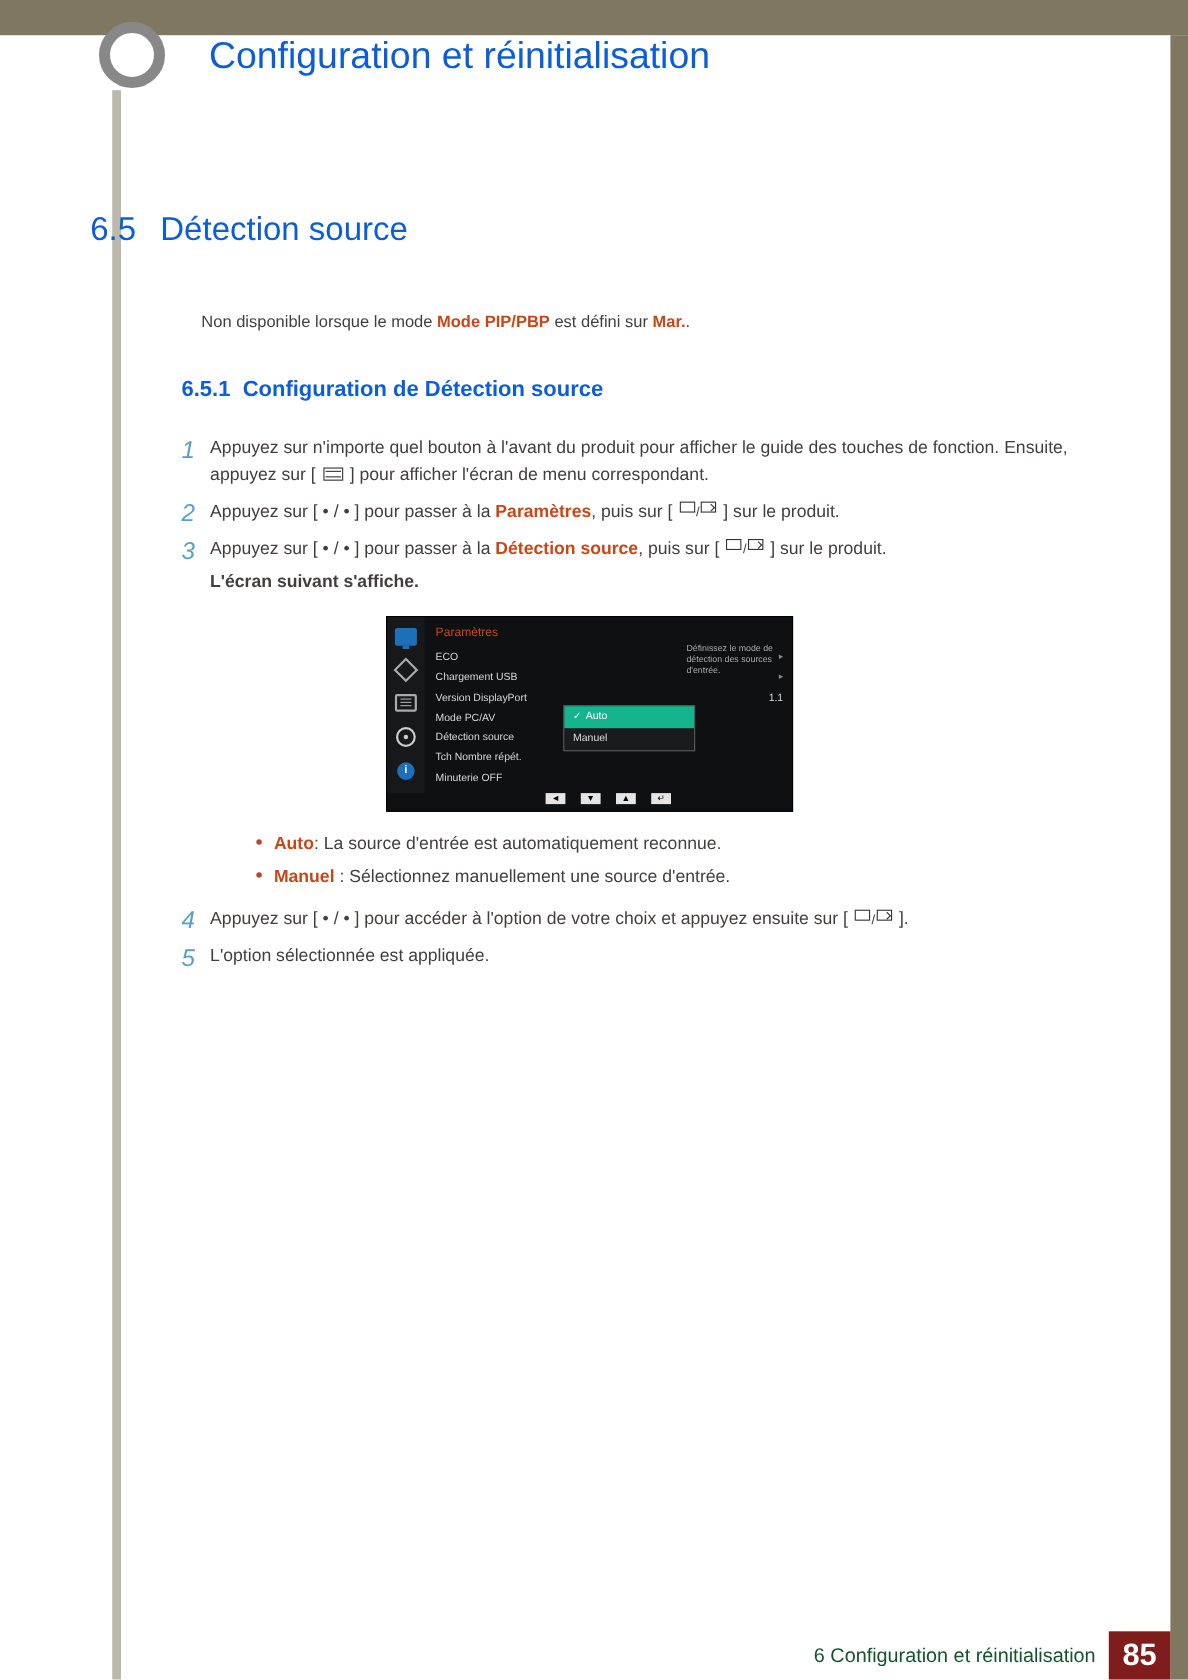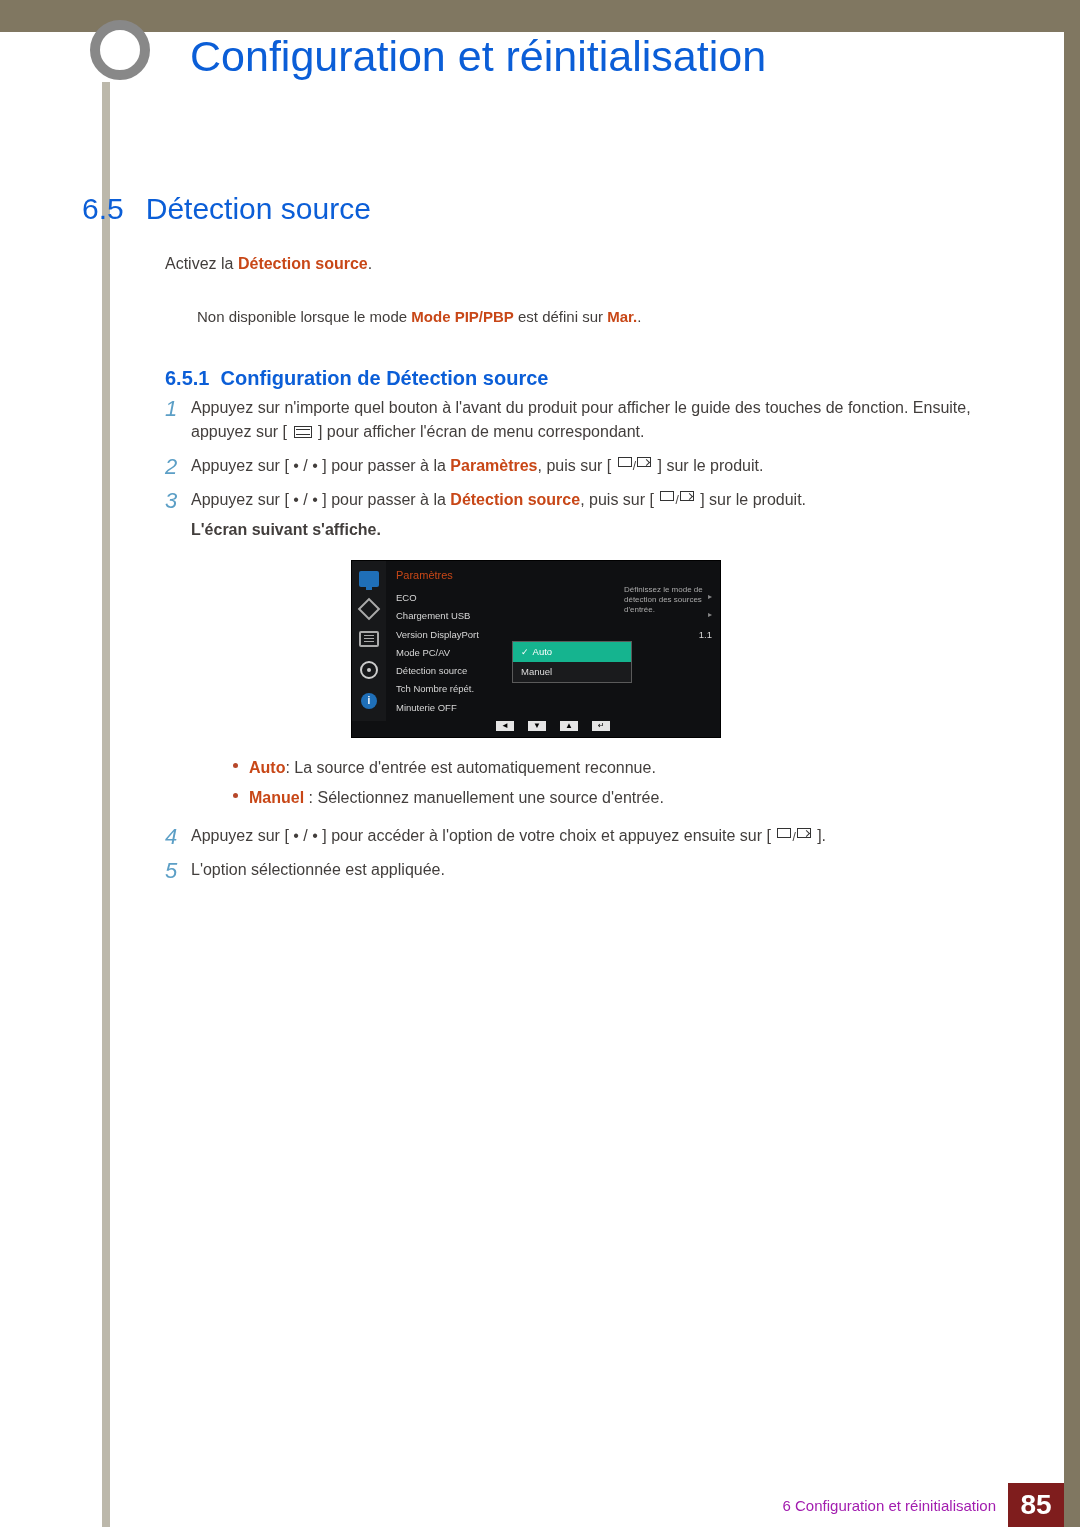--- a/index.html
+++ b/index.html
@@ -24,21 +24,21 @@
     height: 60px;
     border: 10px solid #888;
     border-radius: 50%;
     box-sizing: border-box;
     background: #fff;
   }
   .chapter-title {
     position: absolute;
     left: 190px;
     top: 32px;
-    font-size: 43px;
+    font-size: 34px;
     color: #0b5ed7;
     font-weight: 500;
   }
   .section-title {
     position: absolute;
     left: 82px;
     top: 192px;
     font-size: 30px;
     color: #0b5ed7;
     font-weight: 500;
@@ -52,24 +52,24 @@
     font-size: 16px;
     line-height: 1.5;
     color: #423e3c;
   }
   .bold-red { color: #c84717; font-weight: bold; }
   .subsection-title {
     color: #0b5ed7;
     font-size: 20px;
     font-weight: 600;
     margin-top: 34px;
-    margin-bottom: 3px;
+    margin-bottom: 27px;
   }
   .note {
-    margin-left: 32px;
+    margin-left: 18px;
     margin-top: 30px;
     font-size: 15px;
   }
   .steps {
     list-style: none;
     padding-left: 0;
   }
   .steps li {
     position: relative;
     padding-left: 26px;
@@ -252,21 +252,21 @@
   }
   .footer {
     position: absolute;
     right: 16px;
     bottom: 0;
     height: 44px;
     display: flex;
     align-items: center;
     gap: 12px;
   }
-  .footer .ftxt { font-size: 15px; color: #a21caf; }
+  .footer .ftxt { font-size: 18px; color: #14532d; }
   .footer .pg {
     width: 56px; height: 44px;
     background: #7f1d1d;
     color: #fff;
     font-size: 28px;
     font-weight: bold;
     display: flex; align-items: center; justify-content: center;
   }
 </style>
 </head>
@@ -277,23 +277,20 @@
 <div class="side-strip"></div>
 <div class="left-strip"></div>
 
 <div class="chapter-title">Configuration et réinitialisation</div>
 
 <div class="section-title">
   <span class="num">6.5</span><span>Détection source</span>
 </div>
 
 <div class="content">
-  <p>
-    <span>Activez la </span><span class="bold-red">Détection source</span>.
-  </p>
   <p class="note">
     <span>Non disponible lorsque le mode </span><span class="bold-red">Mode PIP/PBP</span><span> est défini sur </span><span class="bold-red">Mar.</span><span>.</span>
   </p>
 
   <div class="subsection-title">
     <span>6.5.1</span>&nbsp;&nbsp;<span>Configuration de Détection source</span>
   </div>
 
   <ol class="steps">
     <li>

